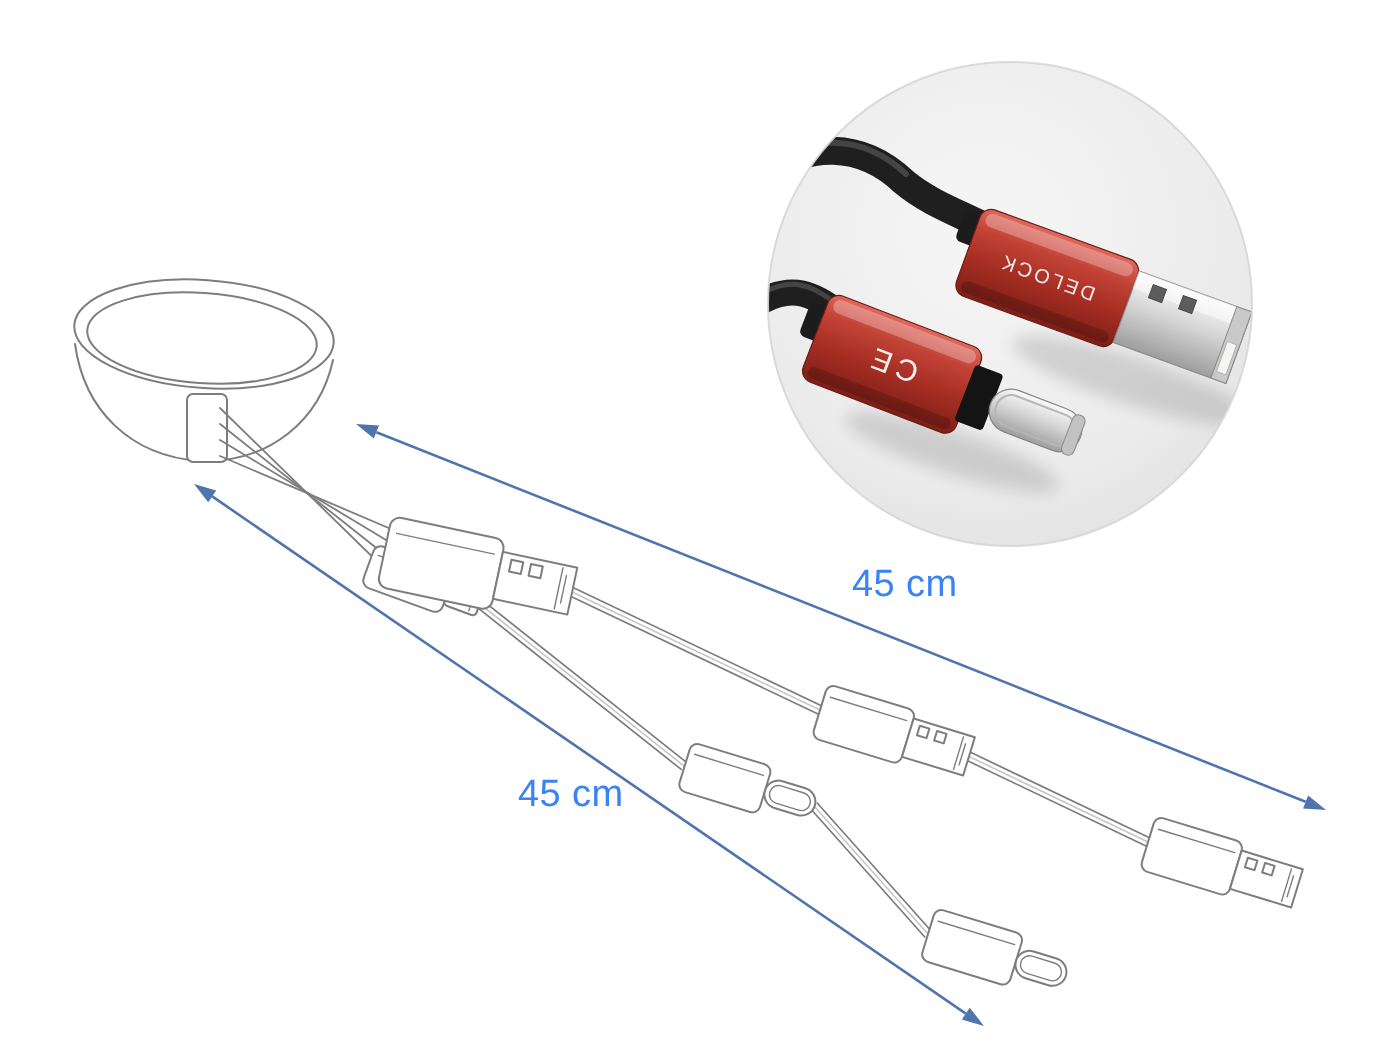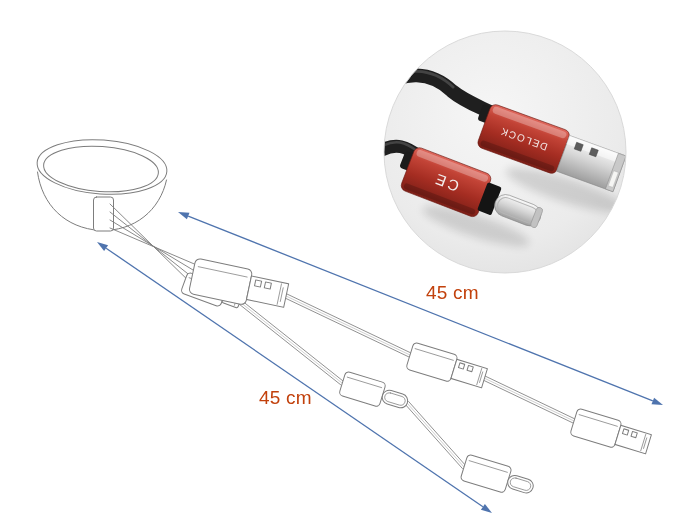--- a/index.html
+++ b/index.html
@@ -2,21 +2,21 @@
 <html><head>
 <meta charset="utf-8">
 <style>
   html,body{margin:0;padding:0;background:#ffffff;}
   .stage{
     position:relative;width:700px;height:530px;background:#ffffff;overflow:hidden;
     font-family:"Liberation Sans",sans-serif;
   }
   .stage svg{position:absolute;left:0;top:0;}
   .dim-label{
-    position:absolute;font-size:19px;color:#c2410c;letter-spacing:0.2px;
+    position:absolute;font-size:19px;color:#3b82f6;letter-spacing:0.2px;
     font-family:"Liberation Sans",sans-serif;white-space:nowrap;
   }
   .dim-label.upper{left:426px;top:282px;}
   .dim-label.lower{left:259px;top:387px;}
 </style>
 </head>
 <body>
 
 <div class="stage">
 

